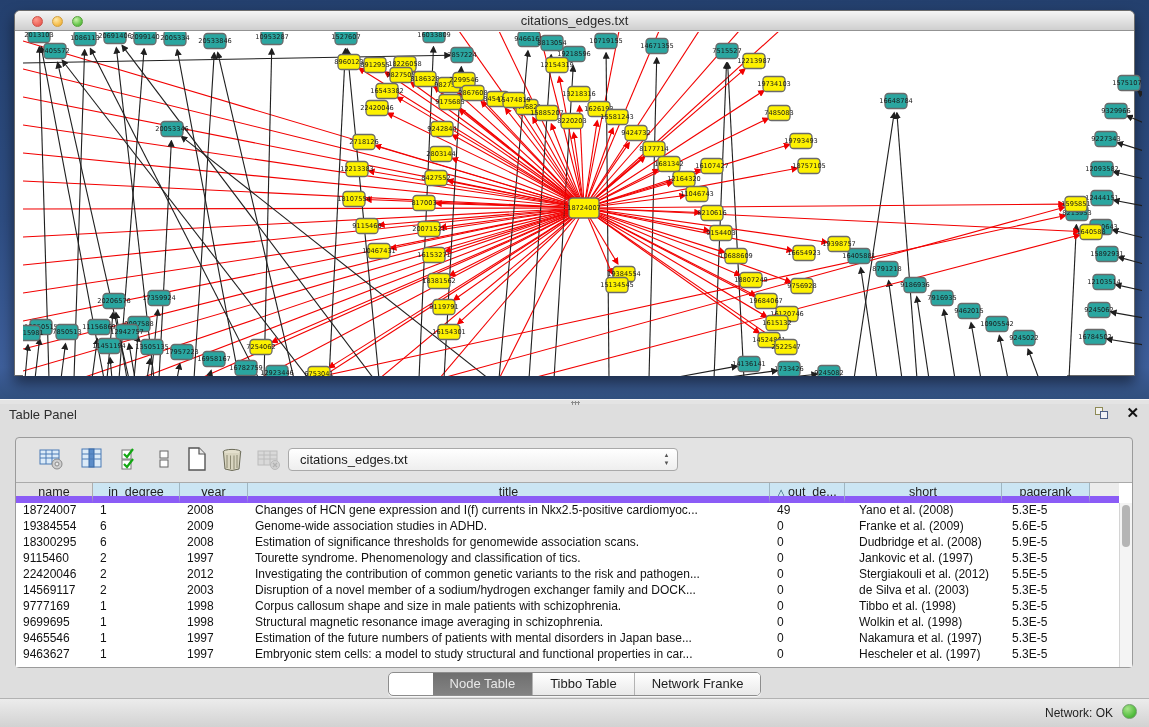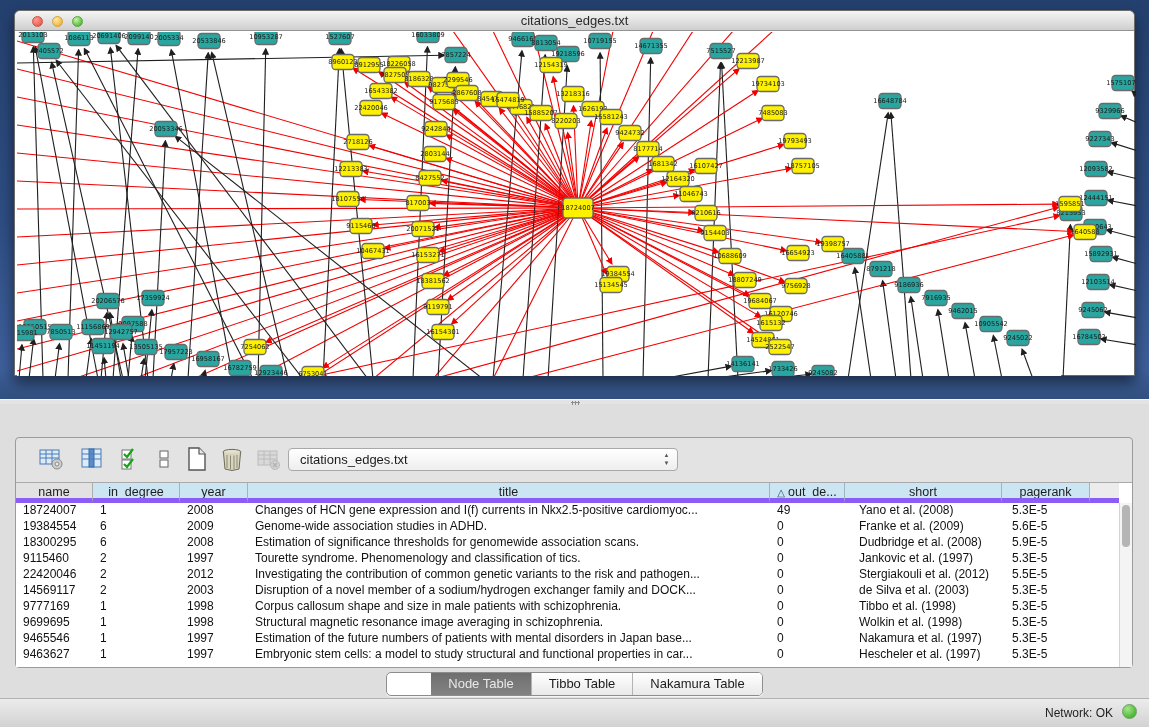--- a/index.html
+++ b/index.html
@@ -17,21 +17,21 @@
               border:1px solid #6b6b6b;background:#fff;}
   .titlebar{position:absolute;left:0;top:0;right:0;height:20px;
             background:linear-gradient(#f5f5f5,#cfcfcf);
             border-bottom:1px solid #939393;border-radius:6px 6px 0 0;}
   .title-text{position:absolute;left:0;right:0;top:2px;text-align:center;
               font-size:13px;color:#2b2b2b;}
   .tl{position:absolute;top:4.5px;width:11px;height:11px;border-radius:50%;}
   .tl.red{left:17px;background:radial-gradient(circle at 35% 30%,#ff9a8d,#ee6a5f 60%,#d44) ;border:1px solid #ce5249;}
   .tl.yellow{left:37px;background:radial-gradient(circle at 35% 30%,#ffe9a8,#f6bf50 60%,#dda02f);border:1px solid #d3a13e;}
   .tl.green{left:57px;background:radial-gradient(circle at 35% 30%,#c9f3a9,#69c74f 60%,#47a12f);border:1px solid #58a33f;}
-  .net-canvas{position:absolute;left:2px;top:21px;width:1044px;height:344px;background:#fff;}
+  .net-canvas{position:absolute;left:8px;top:21px;width:1044px;height:344px;background:#fff;}
   .net-canvas svg{display:block;}
   .gnode-label{font-family:"DejaVu Sans",sans-serif;font-size:6.6px;fill:#1a1a1a;}
 
   
   .panel{position:absolute;left:0;top:399px;width:1149px;height:328px;background:#dedede;}
   .splitter{position:absolute;left:0;top:0;width:1149px;height:5px;background:#e4e4e4;border-top:1px solid #f4f4f4;}
   .grip{position:absolute;left:571px;top:1px;width:9px;height:4px;
         background:radial-gradient(circle,#8c8c8c 1px,transparent 1.4px);background-size:3px 3px;}
   .panel-header{position:absolute;left:0;top:5px;width:1149px;height:22px;}
   .panel-title{position:absolute;left:9px;top:3px;font-size:13px;color:#2d2d2d;}
@@ -52,21 +52,21 @@
          background:linear-gradient(#ffffff,#eeeeee);}
   .combo-text{position:absolute;left:11px;top:3px;font-size:13px;color:#1c1c1c;}
   .combo-arrows{position:absolute;right:6px;top:2px;width:9px;height:18px;font-size:6px;
                 color:#555;text-align:center;line-height:8px;}
 
   
   .grid{position:absolute;left:0;top:44px;right:0;bottom:0;background:#fff;
         border-top:1px solid #aaa;overflow:hidden;}
   .hrow{position:absolute;left:0;top:0;height:20px;white-space:nowrap;font-size:12.5px;}
   .hcell{display:inline-block;height:20px;line-height:19px;text-align:center;
-         background:#cbe5f3;border-right:1px solid #9fb6c2;border-bottom:5px solid #8b5cf6;
+         background:#cbe5f3;border-right:1px solid #9fb6c2;border-bottom:7px solid #8b5cf6;
          color:#1d1d1d;overflow:hidden;vertical-align:top;}
   .hcell.gray{background:#e2e2e2;border-right:1px solid #adadad;}
   .hcell.filler{background:#ececec;border-right:none;}
   .sort-tri{font-size:10px;color:#23536e;margin-right:3px;}
   .rows{position:absolute;left:0;top:20px;right:13px;bottom:0;padding-left:48px;}
   .trow{position:absolute;left:0;height:16px;white-space:nowrap;font-size:12px;color:#111;}
   .cell{display:inline-block;height:16px;line-height:15px;padding-left:7px;
         overflow:hidden;vertical-align:top;}
   .cell.c5{padding-left:14px;}
   .cell.c6{padding-left:10px;}
@@ -754,20 +754,28 @@
             </g>
         </svg>
       </div>
     </div>
   </div>
 
   <div class="panel">
     <div class="splitter">
       <div class="grip"></div>
     </div>
+    <div class="panel-header">
+      <div class="panel-title">Table Panel</div>
+      <div class="float-btn">
+        <span class="sq1"></span>
+        <span class="sq2"></span>
+      </div>
+      <div class="close-btn">✕</div>
+    </div>
 
     <div class="table-frame">
       <div class="toolbar">
         <span class="tb-btn" style="left:22px">
           <svg width="26" height="26">
               <rect x="2" y="4" width="19" height="14" fill="#dcebf8" stroke="#4a7ab5"></rect>
               <path d="M2 8h19M2 12h19M8 4v14M14 4v14" stroke="#4a7ab5" stroke-width="1"></path>
               <circle cx="19" cy="18" r="5" fill="#cfcfcf" stroke="#8a8a8a"></circle>
               <circle cx="19" cy="18" r="2" fill="#e9e9e9" stroke="#8a8a8a"></circle>
             </svg>
@@ -836,21 +844,21 @@
             <div class="trow" style="top: 144px;"><span class="cell c0" style="width: 77px;">9463627</span><span class="cell c1" style="width: 87px;">1</span><span class="cell c2" style="width: 68px;">1997</span><span class="cell c3" style="width: 522px;">Embryonic stem cells: a model to study structural and functional properties in car...</span><span class="cell c4" style="width: 75px;">0</span><span class="cell c5" style="width: 157px;">Hescheler et al. (1997)</span><span class="cell c6" style="width: 88px;">5.3E-5</span></div>
           </div>
         <div class="vscroll">
           <div class="vthumb"></div>
         </div>
       </div>
     </div>
 
     <div class="tabbar">
       <span class="seg-wrap">
-        <span class="seg sel">Node Table</span><span class="seg">Tibbo Table</span><span class="seg">Nakamura Table</span>
+        <span class="seg sel">Node Table</span><span class="seg">Tibbo Table</span><span class="seg">Network Franke</span>
       </span>
     </div>
 
     <div class="statusbar">
       <span class="mem-label">Network: OK</span>
       <span class="mem-dot"></span>
     </div>
   </div>
 </div>
 

